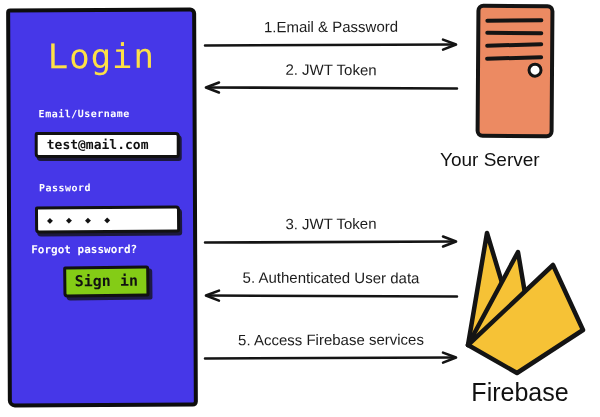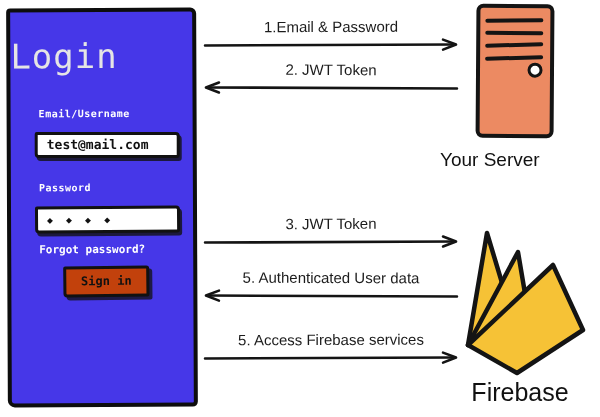--- a/index.html
+++ b/index.html
@@ -8,50 +8,50 @@
     font-family:"Liberation Sans",sans-serif;color:#141414;
   }
   
   .login-panel{
     position:absolute;left:7px;top:8px;width:190px;height:399px;
     background:#4637e8;border:4px solid #0d0d0d;box-sizing:border-box;
     border-radius:4px 6px 5px 7px;transform:rotate(-0.25deg);
     font-family:"DejaVu Sans Mono",monospace;
   }
   .login-title{
-    position:absolute;left:0;top:24px;width:100%;
-    color:#e5e5e5;font-size:34px;letter-spacing:1px;
+    position:absolute;left:0;top:24px;width:100%;text-align:center;
+    color:#fde047;font-size:34px;letter-spacing:1px;
   }
   .field-label{
     position:absolute;left:28px;color:#ffffff;font-size:10px;font-weight:bold;
     letter-spacing:0.5px;
   }
   .email-label{top:96px;}
   .password-label{top:170px;}
   .panel-input{
     position:absolute;left:24px;width:145px;height:26px;box-sizing:border-box;
     background:#ffffff;border:3px solid #111111;border-radius:2px 4px 3px 4px;
     box-shadow:2px 3px 0 rgba(17,17,17,0.8);
     font-family:"DejaVu Sans Mono",monospace;font-weight:bold;color:#111111;
     font-size:13px;line-height:20px;padding:0 0 0 9px;display:block;
   }
   .email-input{top:120px;transform:rotate(0.2deg);}
   .password-input{top:194px;height:27px;transform:rotate(-0.2deg);}
   .password-dots{
     font-size:10px;letter-spacing:13px;line-height:21px;display:inline-block;
   }
   .forgot-link{
-    position:absolute;left:28px;top:231px;color:#ffffff;font-size:11px;
+    position:absolute;left:20px;top:231px;color:#ffffff;font-size:11px;
     font-weight:bold;cursor:pointer;
   }
   .signin-button{
     position:absolute;left:52px;top:254px;width:86px;height:31px;box-sizing:border-box;
-    background:#c2410c;border:3px solid #111111;border-radius:2px 3px 2px 4px;
+    background:#84cc16;border:3px solid #111111;border-radius:2px 3px 2px 4px;
     box-shadow:3px 3px 0 rgba(17,17,17,0.75);
-    font-family:"DejaVu Sans Mono",monospace;font-weight:bold;font-size:12px;
+    font-family:"DejaVu Sans Mono",monospace;font-weight:bold;font-size:15px;
     color:#111111;text-align:center;line-height:25px;cursor:pointer;
     transform:rotate(-0.4deg);
   }
   
   .flow{position:absolute;left:203px;width:256px;}
   .flow-label{
     height:20px;text-align:center;font-size:15px;color:#1c1c1c;line-height:18px;
     white-space:nowrap;
   }
   .flow svg{display:block;}

